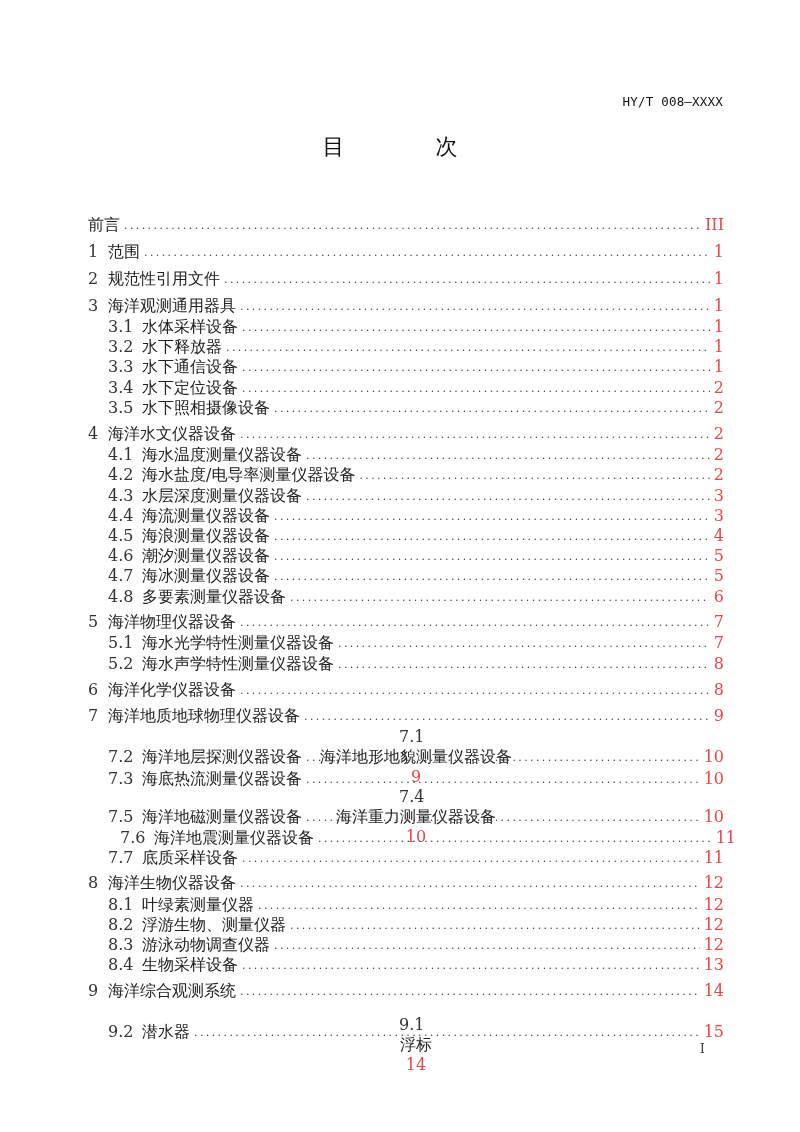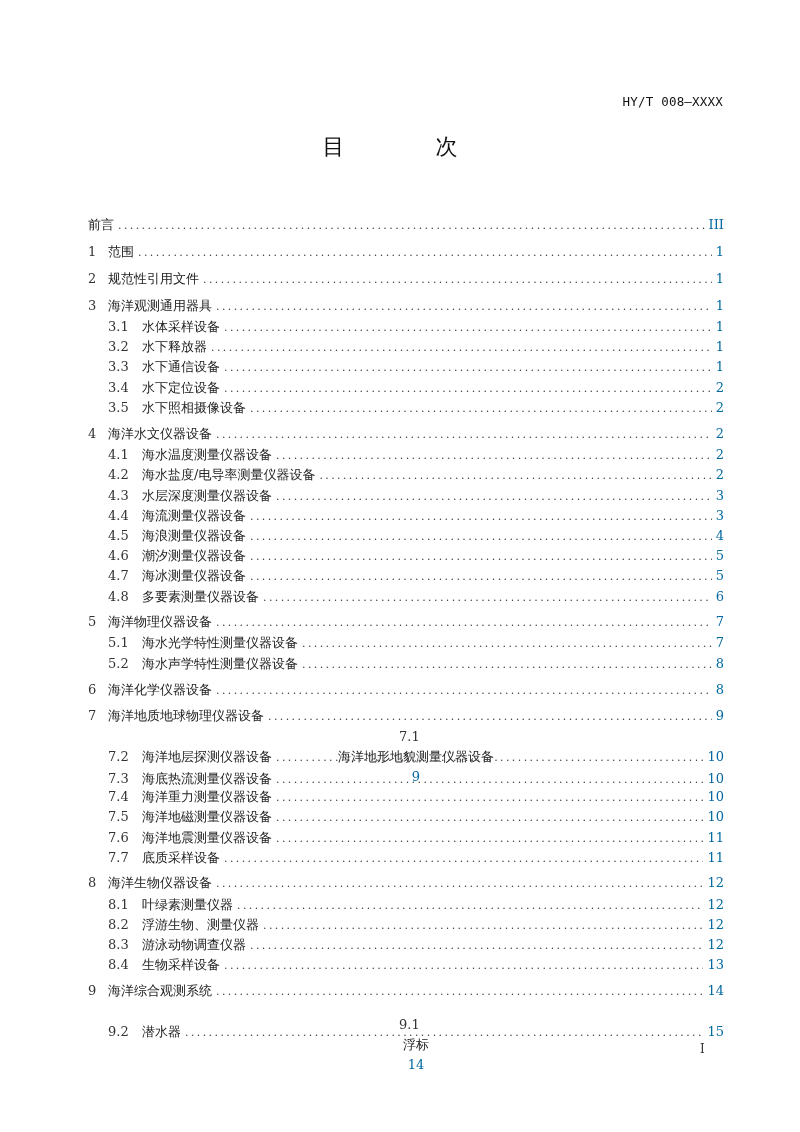--- a/index.html
+++ b/index.html
@@ -1,29 +1,29 @@
 <!DOCTYPE html>
 <html><head>
 <meta charset="utf-8">
 <style>
   html, body { margin: 0; padding: 0; background: #ffffff; }
   body { width: 800px; height: 1132px; position: relative; overflow: hidden;
          font-family: "DejaVu Serif", "Liberation Serif", serif; color: #222; }
   .header-code { position: absolute; top: 94px; right: 77px; font-family: "DejaVu Sans Mono", "Liberation Mono", monospace; font-size: 12.5px; color: #111; letter-spacing: 0.2px; }
   .title { position: absolute; top: 132px; left: 0; width: 780px; text-align: center; font-family: "DejaVu Sans", "Liberation Sans", sans-serif; font-size: 22px; color: #111; letter-spacing: 42px; text-indent: 42px; }
   .toc { position: absolute; top: 205px; left: 88px; width: 636px; }
-  .row { position: absolute; left: 0; width: 636px; height: 20px; display: flex; align-items: center; font-size: 13px; line-height: 20px; white-space: nowrap; }
+  .row { position: absolute; left: 0; width: 636px; height: 20px; display: flex; align-items: center; font-size: 16px; line-height: 20px; white-space: nowrap; }
   .row.sub { left: 20px; width: 616px; }
   .num { display: inline-block; flex: 0 0 auto; color: #333; }
   .row.top .num { width: 20px; }
   .row.sub .num { width: 34px; }
   .label { flex: 0 0 auto; color: #222; }
   .leader { flex: 1 1 auto; overflow: hidden; margin: 0 4px; color: #444; letter-spacing: 2.4px; font-size: 11px; position: relative; top: 1px; }
   .leader::before { content: "..............................................................................................................................................................................................................................."; }
-  .page { flex: 0 0 auto; text-align: right; color: #0369a1; min-width: 8px; }
+  .page { flex: 0 0 auto; text-align: right; color: #ef4444; min-width: 8px; }
   .footer-page { position: absolute; top: 1042px; left: 700px; font-size: 12px; color: #333; }
 </style>
 </head>
 <body>
 
 <div class="header-code">HY/T 008—XXXX</div>
 <div class="title">目 次</div>
 
 <div class="toc" id="toc">
     <div class="row top" style="top: 10px;">
@@ -175,33 +175,33 @@
       <span class="label">海洋地层探测仪器设备</span>
       <span class="leader"></span>
       <span class="page">10</span>
     </div>
     <div class="row sub" style="top: 564px;">
       <span class="num">7.3</span>
       <span class="label">海底热流测量仪器设备</span>
       <span class="leader"></span>
       <span class="page">10</span>
     </div>
-    <div class="row sub" style="top: 582px;">
+    <div class="row sub" style="top: 582px; flex-direction: column;">
       <span class="num">7.4</span>
       <span class="label">海洋重力测量仪器设备</span>
       <span class="leader"></span>
       <span class="page">10</span>
     </div>
     <div class="row sub" style="top: 602px;">
       <span class="num">7.5</span>
       <span class="label">海洋地磁测量仪器设备</span>
       <span class="leader"></span>
       <span class="page">10</span>
     </div>
-    <div class="row sub" style="top: 623px;">
+    <div class="row sub" style="top: 623px; margin-left: 12px;">
       <span class="num">7.6</span>
       <span class="label">海洋地震测量仪器设备</span>
       <span class="leader"></span>
       <span class="page">11</span>
     </div>
     <div class="row sub" style="top: 643px;">
       <span class="num">7.7</span>
       <span class="label">底质采样设备</span>
       <span class="leader"></span>
       <span class="page">11</span>

